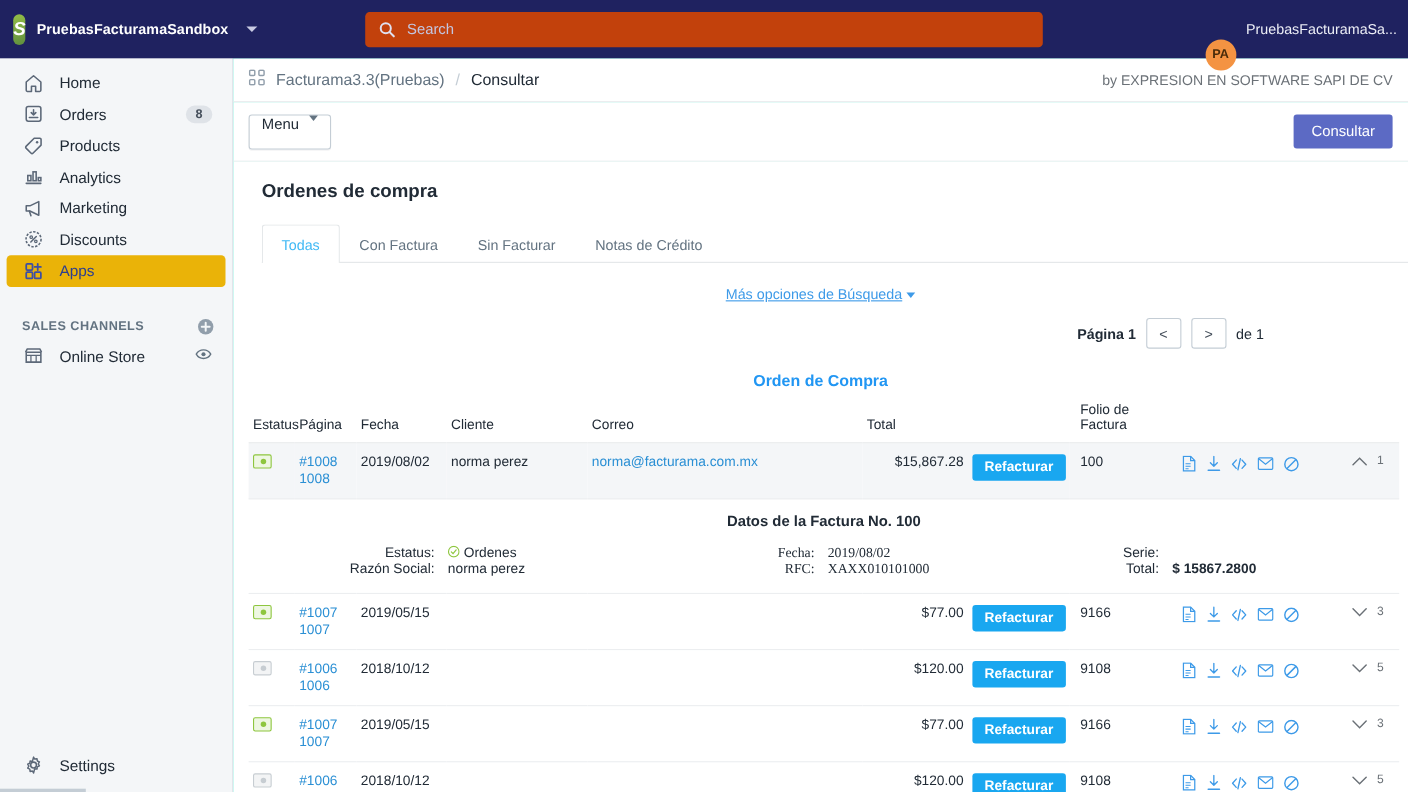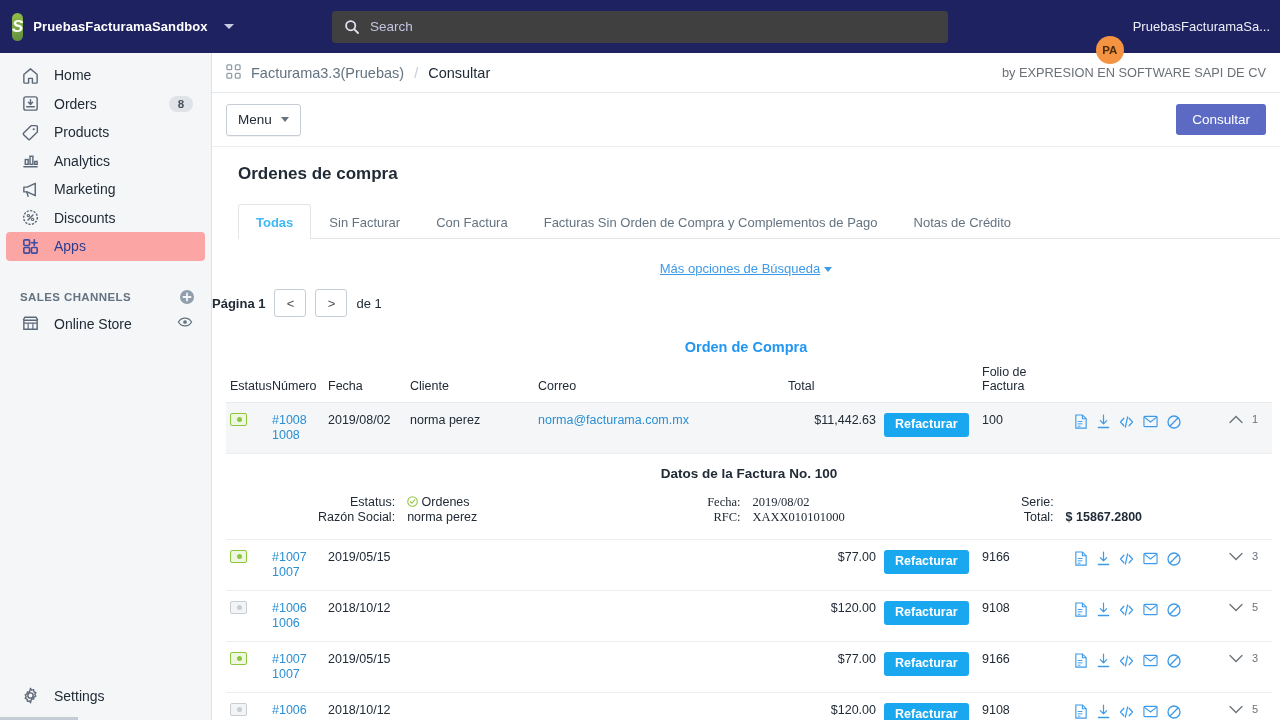--- a/index.html
+++ b/index.html
@@ -23,21 +23,21 @@
     display: flex; align-items: center; justify-content: center;
   }
   .shop-logo span { color:#fff; font-weight:bold; font-size:17px; font-style:italic; line-height:1; }
   .store-name { color: #fff; font-size: 13px; font-weight: bold; letter-spacing: .1px; white-space: nowrap; }
   .caret-down {
     width:0;height:0;border-left:5px solid transparent;border-right:5px solid transparent;
     border-top:5px solid #c9cbe3; margin-left:6px;
   }
   .search-wrap { flex: 1; display:flex; justify-content:center; }
   .searchbox {
-    width: 616px; height: 32px; background:#404040; border-radius:4px;
+    width: 616px; height: 32px; background:#c2410c; border-radius:4px;
     display:flex; align-items:center; padding: 0 12px; gap: 10px; cursor: text;
   }
   .searchbox .ph { color:#c3c5e0; font-size:13.5px; }
   .topbar-right { width: 212px; display:flex; align-items:center; justify-content:flex-end; padding-right: 10px; gap: 9px; }
   .avatar {
     width: 28px; height:28px; border-radius:50%; background:#f6a council; background:#f49342;
     color:#4a2c0a; font-size:11.5px; font-weight:bold; display:flex;align-items:center;justify-content:center;margin-top:46px;
   }
   .user-name { color:#eceef6; font-size:13px; white-space:nowrap; }
 
@@ -49,21 +49,21 @@
     width: 212px; flex:0 0 212px; background:#f4f6f8; border-right:1px solid #dfe3e8;
     display:flex; flex-direction:column; padding-top: 8px; position:relative;
   }
   .nav-item {
     height: 28.5px; display:flex; align-items:center; gap: 14px;
     padding: 0 12px 0 14px; margin: 0 6px; border-radius:4px; cursor:pointer;
     color:#212b36; font-size:14px;
   }
   .nav-item .ico { width:20px; height:20px; flex:0 0 20px; display:flex;align-items:center;justify-content:center; }
   .nav-item .lbl { flex:1; white-space:nowrap; }
-  .nav-item.active { background:#fca5a5; color:#3c4ea3; font-weight:bold; }
+  .nav-item.active { background:#eab308; color:#3c4ea3; font-weight:bold; }
   .nav-item.active .lbl { font-weight: normal; color:#2c3e8f; }
   .badge {
     background:#dfe3e8; color:#454f5b; font-size:11.5px; border-radius:9px;
     padding: 2px 8px; font-weight:bold; min-width:24px; text-align:center;
   }
   .nav-gap { height: 23px; }
   .section-head {
     display:flex; align-items:center; justify-content:space-between;
     padding: 0 16px 0 20px; height: 26px; color:#637381;
     font-size:11.5px; font-weight:bold; letter-spacing:.4px;
@@ -85,48 +85,48 @@
   .crumb-sep { color:#c4cdd5; }
   .crumb-cur { color:#212b36; }
   .byline { color:#6b7177; font-size:12.8px; }
 
   .action-bar {
     height: 54px; flex:0 0 54px; display:flex; align-items:center; justify-content:space-between;
     padding: 0 14px; border-bottom:1px solid #eceef0; background:#fff;
   }
   .menu-btn {
     height: 32px; padding: 0 11px; background:#fff; border:1px solid #c4cdd5; border-radius:3px;
-    display:flex; align-items:center; gap:9px; font-size:13.5px; color:#212b36; cursor:pointer;
+    display:flex; gap:9px; font-size:13.5px; color:#212b36; cursor:pointer;
     box-shadow: 0 1px 0 rgba(22,29,37,.05);
   }
   .menu-btn .cd { width:0;height:0;border-left:4.5px solid transparent;border-right:4.5px solid transparent;border-top:5px solid #637381; }
   .primary-btn {
     height: 31px; padding: 0 16px; background:#5c6ac4; color:#fff; border:none; border-radius:3px;
     font-size:13.5px; cursor:pointer; font-family:inherit;
   }
 
   .content { flex:1; overflow:hidden; padding: 0 0 0 0; background:#fff; }
   .page-title { font-size:17px; font-weight:bold; color:#212b36; padding: 17px 0 0 26px; }
 
   
   .tabs { display:flex; align-items:flex-end; margin: 19px 0 0 26px; border-bottom:1px solid #e3e6e8; }
   .tab {
     padding: 10px 17px 9px 17px; font-size:13px; color:#637381; cursor:pointer;
     border:1px solid transparent; border-bottom:none; position:relative; top:1px; white-space:nowrap;
   }
   .tab.active {
     color:#40b9f5; background:#fff; border-color:#e3e6e8; border-bottom-color:#fff;
-    border-radius: 3px 3px 0 0; font-weight:bold;
+    border-radius: 3px 3px 0 0; font-weight:normal;
   }
 
   
   .opts-row { text-align:center; padding-top: 20px; }
   .more-opts { color:#3d9ae8; font-size:13px; text-decoration:underline; cursor:pointer; }
   .more-opts .cd { display:inline-block; width:0;height:0;border-left:4px solid transparent;border-right:4px solid transparent;border-top:5px solid #3d9ae8; margin-left:4px; vertical-align:middle; }
-  .pager { display:flex; align-items:center; gap:9px; padding: 12px 131px 0 0; font-size:13px; color:#212b36; }
+  .pager { display:flex; align-items:center; justify-content:flex-end; gap:9px; padding: 12px 131px 0 0; font-size:13px; color:#212b36; }
   .pager b { font-weight:bold; }
   .pg-btn {
     width:32px;height:28px;border:1px solid #c4cdd5;background:#fff;border-radius:3px;
     color:#454f5b; font-size:13px; cursor:pointer; font-family:inherit;
   }
   .pg-btn:first-of-type { border-radius:3px; }
 
   .table-title { text-align:center; color:#2196f3; font-size:14.5px; font-weight:bold; padding: 22px 0 0 0; }
 
   
@@ -368,23 +368,22 @@
           <span class="cd"></span>
         </div>
         <button class="primary-btn">Consultar</button>
       </div>
 
       <div class="content">
         <div class="page-title">Ordenes de compra</div>
 
         <div class="tabs">
           <div class="tab active">Todas</div>
+          <div class="tab">Con Factura</div>
           <div class="tab">Sin Facturar</div>
-          <div class="tab">Con Factura</div>
-          <div class="tab">Facturas Sin Orden de Compra y Complementos de Pago</div>
           <div class="tab">Notas de Crédito</div>
         </div>
 
         <div class="opts-row">
           <span class="more-opts"><span>Más opciones de Búsqueda</span><span class="cd"></span></span>
         </div>
 
         <div class="pager">
           <b>Página 1</b>
           <button class="pg-btn">&lt;</button>
@@ -403,21 +402,21 @@
               <col class="c-cor">
             <col class="c-tot">
               <col class="c-btn">
               <col class="c-fol">
               <col class="c-act">
               <col class="c-exp">
           </colgroup>
           <thead>
             <tr>
               <th class="c-est">Estatus</th>
-              <th class="c-num">Número</th>
+              <th class="c-num">Página</th>
               <th class="c-fec">Fecha</th>
               <th class="c-cli">Cliente</th>
               <th class="c-cor">Correo</th>
               <th class="c-tot">Total</th>
               <th class="c-btn"></th>
               <th class="c-fol">
                 <div>Folio de</div>
                 <div>Factura</div>
               </th>
               <th class="c-act"></th>
@@ -428,21 +427,21 @@
 
             <tr class="row-sel">
               <td><span class="stat-ico stat-on"></span></td>
               <td>
                 <span class="num-link">#1008</span>
                 <span class="num-link">1008</span>
               </td>
               <td>2019/08/02</td>
               <td>norma perez</td>
               <td><span class="mail-link">norma@facturama.com.mx</span></td>
-              <td class="c-tot money">$11,442.63</td>
+              <td class="c-tot money">$15,867.28</td>
               <td><span class="btn-refact">Refacturar</span></td>
               <td class="c-fol">100</td>
               <td>
                 <div class="actions">
                   <span class="act-ico">
                       <svg width="14" height="15" viewBox="0 0 14 16">
                         <path d="M1.5 1h7l4 4v10h-11z" fill="none" stroke="#3d9ae8" stroke-width="1.2"></path>
                         <path d="M8.5 1v4h4" fill="none" stroke="#3d9ae8" stroke-width="1.2"></path>
                         <path d="M3.5 8h5M3.5 10.5h5M3.5 13h3" stroke="#3d9ae8" stroke-width="1"></path>
                       </svg>

